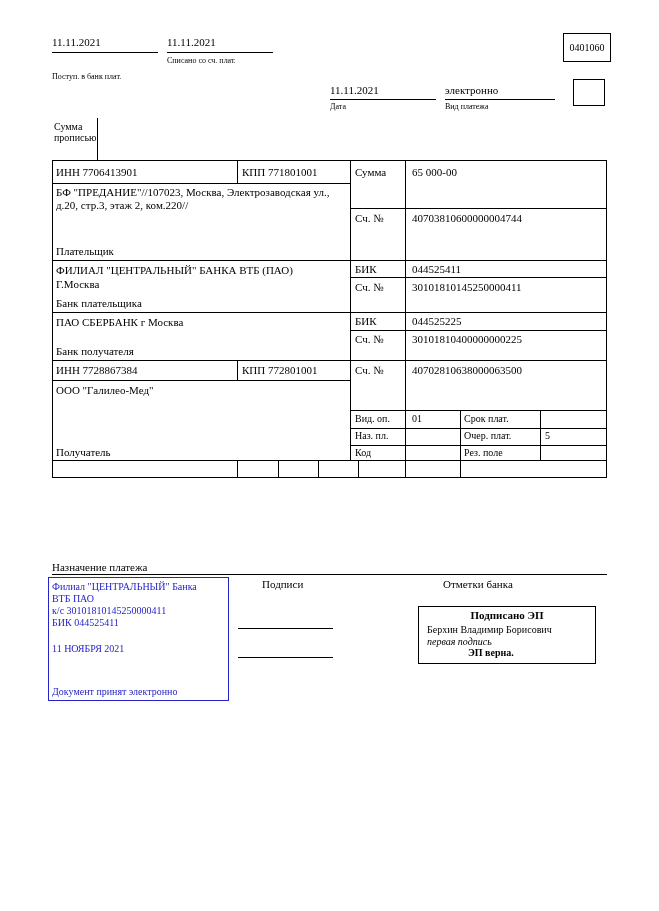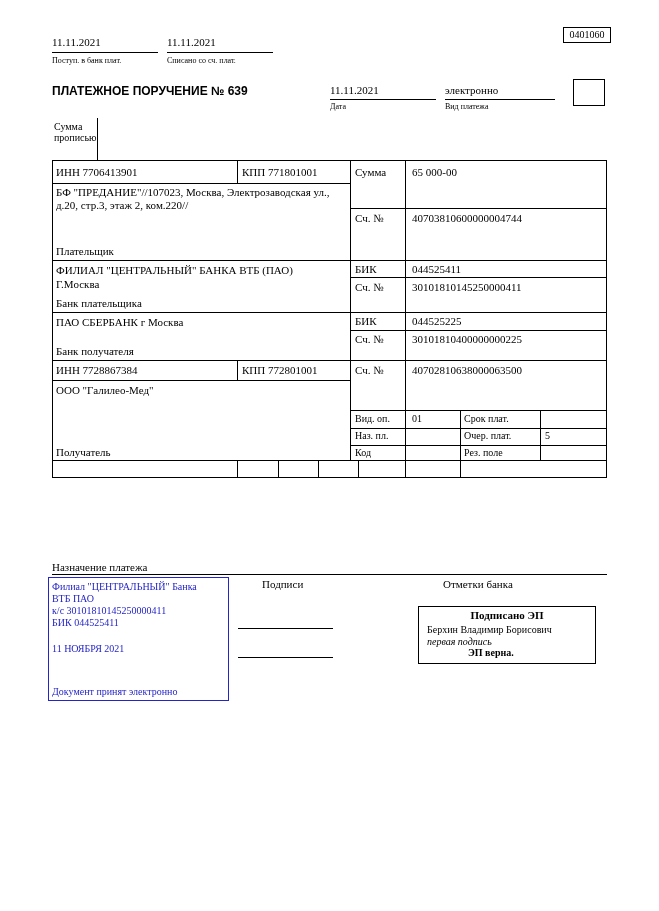--- a/index.html
+++ b/index.html
@@ -25,31 +25,30 @@
   .blue { color:var(--blue); }
   .bluebox { position:absolute; border:1px solid var(--blue); }
 </style>
 </head>
 <body>
 
 <div class="page">
 
   <div class="t" style="left:52px;top:36px">11.11.2021</div>
   <div class="hl" style="left:52px;top:52px;width:106px"></div>
-  <div class="t tiny" style="left:52px;top:56px">Поступ. в банк плат.</div>
+  <div class="t tiny" style="left:52px;top:72px">Поступ. в банк плат.</div>
 
   <div class="t" style="left:167px;top:36px">11.11.2021</div>
   <div class="hl" style="left:167px;top:52px;width:106px"></div>
   <div class="t tiny" style="left:167px;top:56px">Списано со сч. плат.</div>
 
-  <div class="box center" style="left:563px;top:27px;width:48px;height:16px">
+  <div class="box center" style="left:563px;top:33px;width:48px;height:29px">
     <span class="t10">0401060</span>
   </div>
 
-  <div class="title" style="left:52px;top:84px">ПЛАТЕЖНОЕ ПОРУЧЕНИЕ № 639</div>
 
   <div class="t" style="left:330px;top:84px">11.11.2021</div>
   <div class="hl" style="left:330px;top:99px;width:106px"></div>
   <div class="t tiny" style="left:330px;top:102px">Дата</div>
 
   <div class="t" style="left:445px;top:84px">электронно</div>
   <div class="hl" style="left:445px;top:99px;width:110px"></div>
   <div class="t tiny" style="left:445px;top:102px">Вид платежа</div>
 
   <div class="box" style="left:573px;top:79px;width:32px;height:27px"></div>

